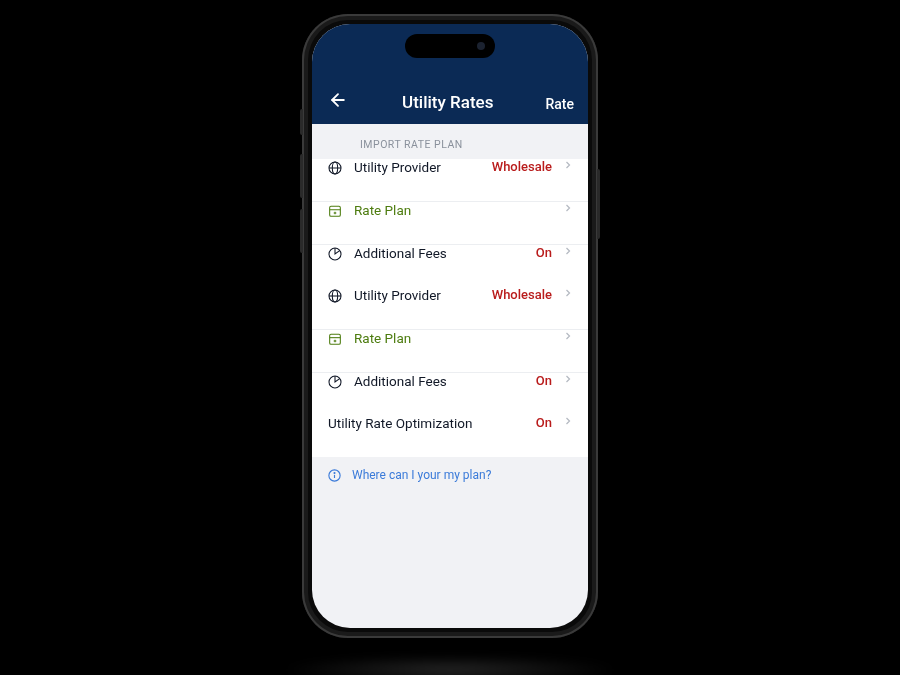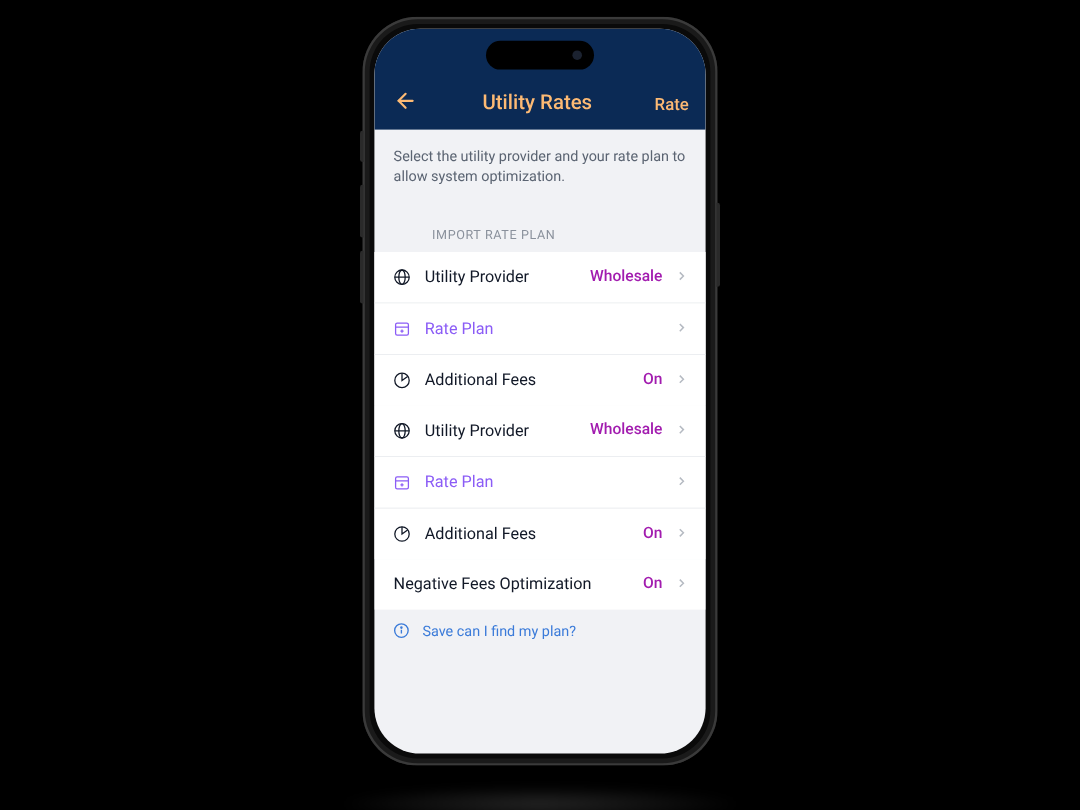--- a/index.html
+++ b/index.html
@@ -69,22 +69,22 @@
     right:10px;
     top:50%;
     transform:translateY(-50%);
     width:8px; height:8px;
     border-radius:50%;
     background:#1b2230;
   }
 
   .header {
     background: #0b2a55;
-    color: #fdba74;
-    height: 84px;
+    color: #ffffff;
+    height: 100px;
     display: flex;
     align-items: flex-end;
     justify-content: space-between;
     padding: 0 14px 12px 14px;
     box-sizing: border-box;
   }
   .back-btn {
     width: 24px; height: 24px;
     display:flex;align-items:center;justify-content:center;
   }
@@ -113,39 +113,38 @@
     font-size: 10.5px;
     letter-spacing: 0.5px;
     color: #8a919c;
     text-transform: uppercase;
     margin-left: 32px;
   }
 
   .row {
     background: #fff;
     display: flex;
-    align-items: center;
     padding: 0 12px 0 14px;
     height: 42px;
     font-size: 13.5px;
     color: #111827;
     border-bottom: 1px solid #eceef1;
     gap: 10px;
   }
   .row:last-child { border-bottom: none; }
   .group { background:#fff; }
 
   .row .icon {
     width: 18px; height: 18px;
     display:flex;align-items:center;justify-content:center;
     color:#111827;
   }
-  .row.disabled .icon, .row.disabled .label { color:#8b5cf6; }
+  .row.disabled .icon, .row.disabled .label { color:#4d7c0f; }
   .row .label { flex: 1; }
-  .row .value { color:#a21caf; font-weight:500; font-size:13px; }
+  .row .value { color:#b91c1c; font-weight:500; font-size:13px; }
   .chevron {
     width: 14px; height: 14px;
     color:#b5bac2;
   }
 
   .help-row {
     display:flex;
     align-items:center;
     gap:10px;
     padding: 10px 14px 16px;
@@ -176,21 +175,20 @@
             <line x1="19" y1="12" x2="5" y2="12"></line>
             <polyline points="12 19 5 12 12 5"></polyline>
           </svg>
       </div>
       <div class="header-title">Utility Rates</div>
       <div class="save-btn">Rate</div>
     </div>
 
     <div class="content">
 
-      <div class="desc">Select the utility provider and your rate plan to allow system optimization.</div>
 
       <div class="section-header">IMPORT RATE PLAN</div>
       <div class="group">
         <div class="row">
           <span class="icon">
             <svg width="16" height="16" viewBox="0 0 24 24" fill="none" stroke="currentColor" stroke-width="1.6">
                 <circle cx="12" cy="12" r="9"></circle>
                 <ellipse cx="12" cy="12" rx="4" ry="9"></ellipse>
                 <line x1="3" y1="12" x2="21" y2="12"></line>
               </svg>
@@ -283,36 +281,36 @@
           <span class="chevron">
             <svg width="12" height="12" viewBox="0 0 24 24" fill="none" stroke="currentColor" stroke-width="2.5">
                 <polyline points="9 18 15 12 9 6"></polyline>
               </svg>
           </span>
         </div>
       </div>
 
       <div class="group">
         <div class="row">
-          <span class="label" style="margin-left:2px">Negative Fees Optimization</span>
+          <span class="label" style="margin-left:2px">Utility Rate Optimization</span>
           <span class="value">On</span>
           <span class="chevron">
             <svg width="12" height="12" viewBox="0 0 24 24" fill="none" stroke="currentColor" stroke-width="2.5">
                 <polyline points="9 18 15 12 9 6"></polyline>
               </svg>
           </span>
         </div>
       </div>
 
       <div class="help-row">
         <span class="icon">
           <svg width="15" height="15" viewBox="0 0 24 24" fill="none" stroke="currentColor" stroke-width="1.8">
               <circle cx="12" cy="12" r="9"></circle>
               <line x1="12" y1="11" x2="12" y2="16"></line>
               <circle cx="12" cy="8" r="0.8" fill="currentColor"></circle>
             </svg>
         </span>
-        <span>Save can I find my plan?</span>
+        <span>Where can I your my plan?</span>
       </div>
 
     </div>
   </div>
 </div>
 
 </body></html>

